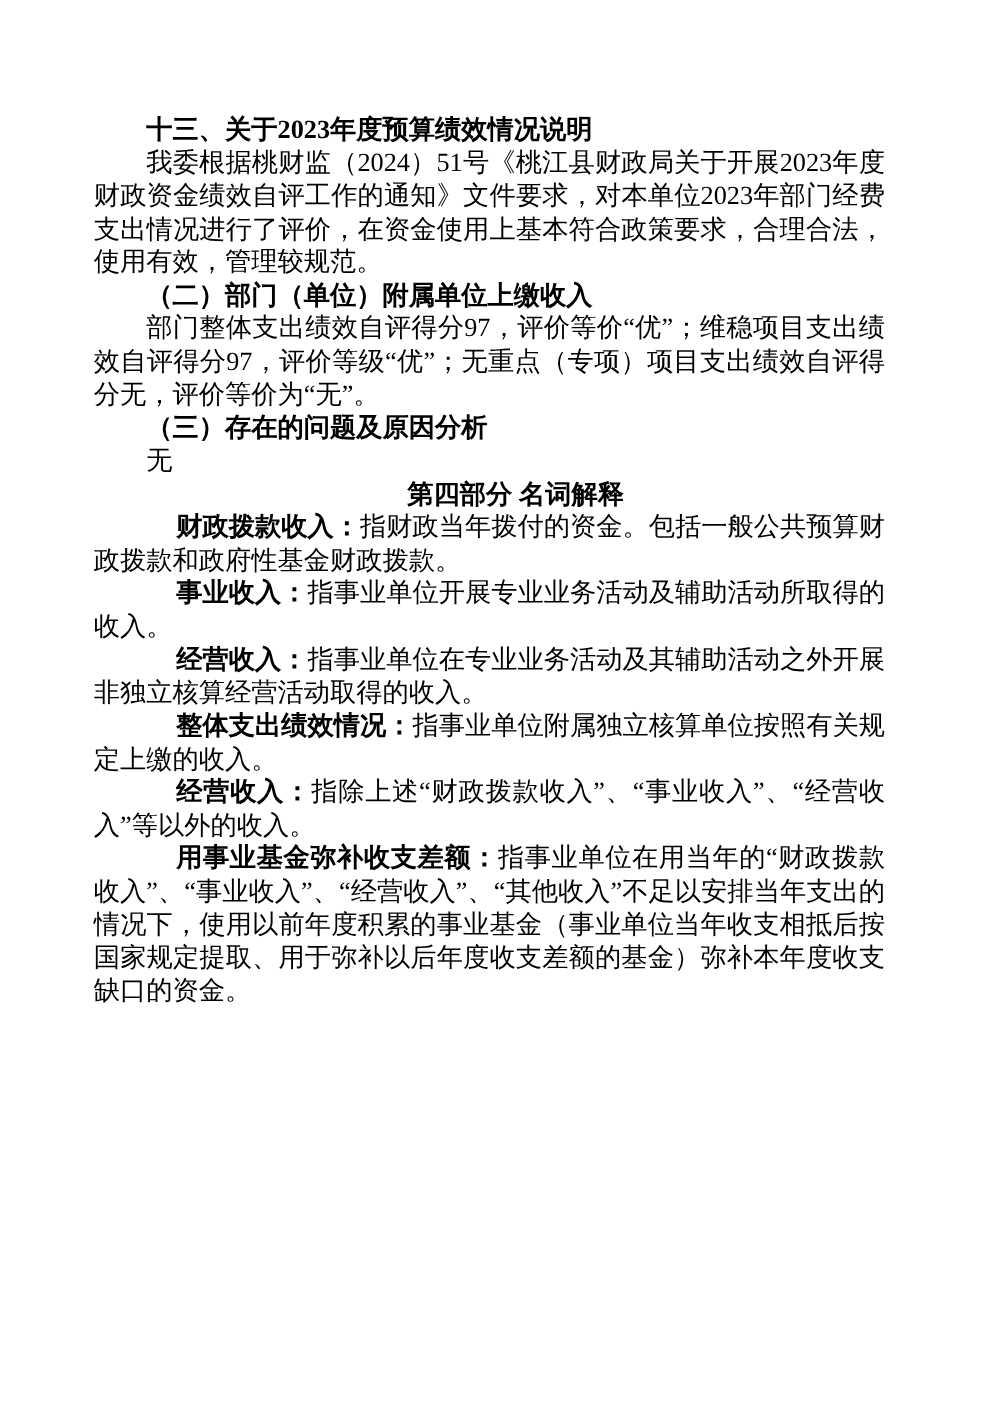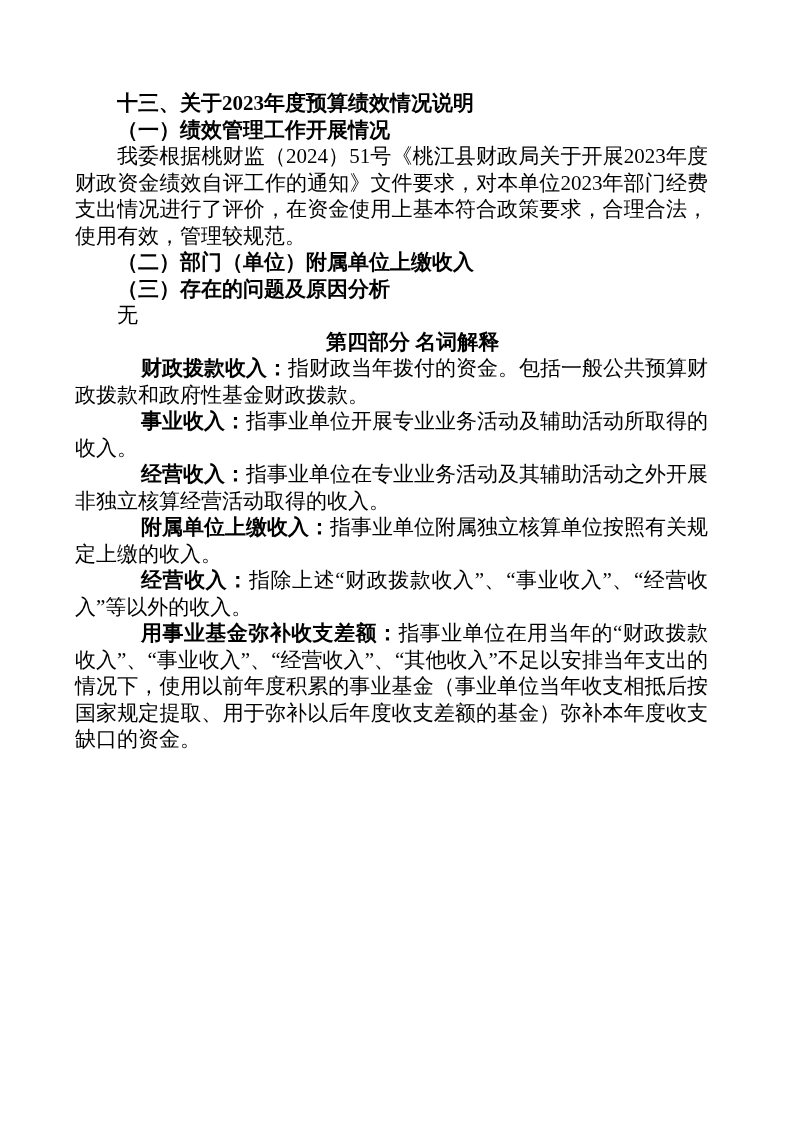--- a/index.html
+++ b/index.html
@@ -43,36 +43,36 @@
     text-indent: 0;
   }
 </style>
 </head>
 <body>
 
 <div class="page">
 
   <p class="bold-heading">十三、关于2023年度预算绩效情况说明</p>
 
-  <p class="bold-heading">（一）绩效管理工作开展情况</p>
   <p>我委根据桃财监（2024）51号《桃江县财政局关于开展2023年度财政资金绩效自评工作的通知》文件要求，对本单位2023年部门经费支出情况进行了评价，在资金使用上基本符合政策要求，合理合法，使用有效，管理较规范。</p>
 
   <p class="bold-heading">（二）部门（单位）附属单位上缴收入</p>
+  <p>部门整体支出绩效自评得分97，评价等价“优”；维稳项目支出绩效自评得分97，评价等级“优”；无重点（专项）项目支出绩效自评得分无，评价等价为“无”。</p>
 
   <p class="bold-heading">（三）存在的问题及原因分析</p>
   <p>无</p>
 
   <p class="part4-title">第四部分 名词解释</p>
 
   <p><span class="term">财政拨款收入：</span><span>指财政当年拨付的资金。包括一般公共预算财政拨款和政府性基金财政拨款。</span></p>
 
 
   <p><span class="term">事业收入：</span><span>指事业单位开展专业业务活动及辅助活动所取得的收入。</span></p>
 
   <p><span class="term">经营收入：</span><span>指事业单位在专业业务活动及其辅助活动之外开展非独立核算经营活动取得的收入。</span></p>
 
-  <p><span class="term">附属单位上缴收入：</span><span>指事业单位附属独立核算单位按照有关规定上缴的收入。</span></p>
+  <p><span class="term">整体支出绩效情况：</span><span>指事业单位附属独立核算单位按照有关规定上缴的收入。</span></p>
 
   <p><span class="term">经营收入：</span><span>指除上述“财政拨款收入”、“事业收入”、“经营收入”等以外的收入。</span></p>
 
   <p><span class="term">用事业基金弥补收支差额：</span><span>指事业单位在用当年的“财政拨款收入”、“事业收入”、“经营收入”、“其他收入”不足以安排当年支出的情况下，使用以前年度积累的事业基金（事业单位当年收支相抵后按国家规定提取、用于弥补以后年度收支差额的基金）弥补本年度收支缺口的资金。</span></p>
 
 </div>
 
 </body></html>

